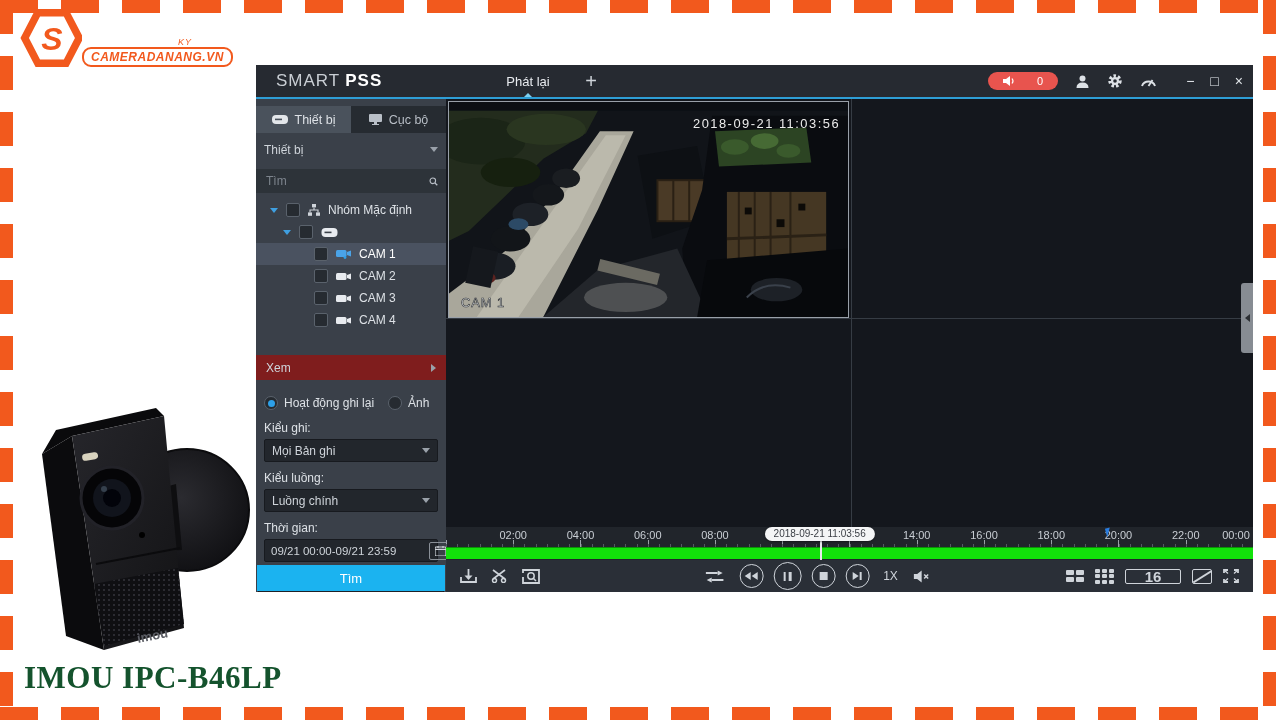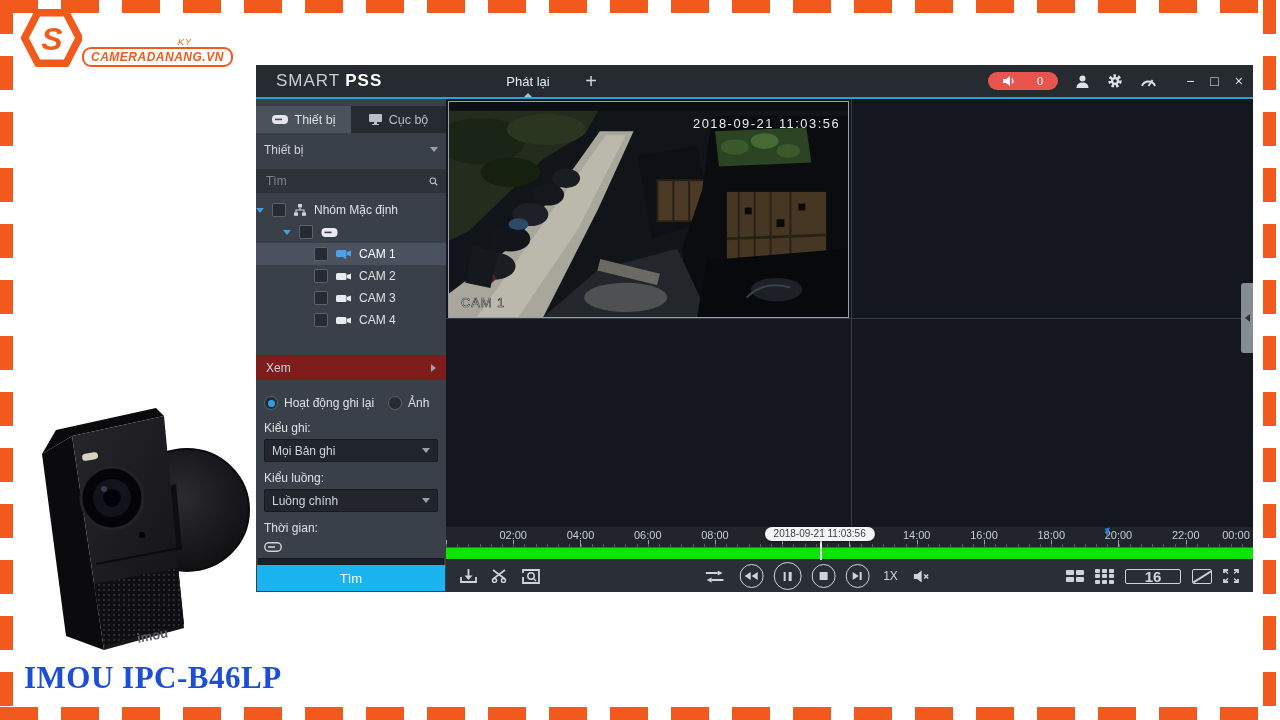--- a/index.html
+++ b/index.html
@@ -20,21 +20,21 @@
   .logo .word{position:absolute;left:66px;top:2px;color:#f2591d;font-weight:bold;
     font-size:27px;letter-spacing:.5px;}
   .logo .ky{position:absolute;left:158px;top:30px;color:#f2591d;font-weight:normal;
     font-size:9px;font-style:italic;letter-spacing:1px;}
   .logo .sitebox{position:absolute;left:62px;top:40px;border:2.5px solid #f2591d;
     border-radius:9px;padding:1px 7px;color:#f2591d;font-weight:bold;font-style:italic;
     font-size:12px;letter-spacing:.5px;white-space:nowrap;}
 
   
   .product-name{position:absolute;left:24px;top:660px;font-family:"Liberation Serif",serif;
-    font-weight:bold;font-size:31px;color:#1d4ed8;letter-spacing:.5px;text-align:center;}
+    font-weight:bold;font-size:31px;color:#14532d;letter-spacing:.5px;text-align:center;}
   .camera-art{position:absolute;left:12px;top:398px;}
 
   
   .appwin{position:absolute;left:256px;top:65px;width:997px;height:527px;background:#14171d;border-radius:22px;}
   .titlebar{position:absolute;left:0;top:0;right:0;height:32px;background:#262a31;
     display:flex;align-items:center;color:#dde1e6;}
   .cyanline{position:absolute;left:0;top:32px;right:0;height:2px;background:#2e9ed6;}
   .brand{margin-left:20px;font-size:17px;letter-spacing:1px;color:#c9ced4;white-space:nowrap;}
   .brand b{color:#fff;margin-left:5px;}
   .tab-playback{position:absolute;left:212px;top:0;height:32px;width:120px;display:flex;
@@ -274,21 +274,21 @@
 
       <div class="sb-search">
         <input placeholder="Tìm" style="">
         <svg class="icn" width="13" height="13" viewBox="0 0 13 13">
           <circle cx="5.5" cy="5.5" r="4" fill="none" stroke="#b9bfc7" stroke-width="1.6"></circle>
           <line x1="8.6" y1="8.6" x2="12" y2="12" stroke="#b9bfc7" stroke-width="1.8"></line>
         </svg>
       </div>
 
       <div>
-        <div class="trow" style="padding-left:0;">
+        <div class="trow" style="padding-left:14px;">
           <i class="caret-d blue"></i>
           <span class="cb"></span>
           <svg class="icn" width="12" height="12" viewBox="0 0 12 12">
             <rect x="4" y="0" width="4" height="3.4" fill="#cfd4da"></rect>
             <rect x="0" y="8.4" width="4" height="3.4" fill="#cfd4da"></rect>
             <rect x="8" y="8.4" width="4" height="3.4" fill="#cfd4da"></rect>
             <path d="M6 3.4 V6 M2 8.4 V6 H10 V8.4" stroke="#cfd4da" fill="none" stroke-width="1.1"></path>
           </svg>
           <span>Nhóm Mặc định</span>
         </div>
@@ -356,20 +356,31 @@
           <i class="caret-d"></i>
         </div>
 
         <div class="flabel">Kiểu luồng:</div>
         <div class="fselect">
           <span>Luồng chính</span>
           <i class="caret-d"></i>
         </div>
 
         <div class="flabel">Thời gian:</div>
+        <div class="ftime">
+          <input value="09/21 00:00-09/21 23:59" style="">
+          <span class="cal-btn">
+            <svg class="icn" width="11" height="10" viewBox="0 0 11 10">
+              <rect x="0" y="1" width="11" height="9" rx="1" fill="none" stroke="#cfd4da" stroke-width="1.2"></rect>
+              <line x1="0" y1="3.4" x2="11" y2="3.4" stroke="#cfd4da" stroke-width="1.2"></line>
+              <line x1="3" y1="0" x2="3" y2="2" stroke="#cfd4da" stroke-width="1.2"></line>
+              <line x1="8" y1="0" x2="8" y2="2" stroke="#cfd4da" stroke-width="1.2"></line>
+            </svg>
+          </span>
+        </div>
       </div>
 
       <div class="sb-dev-mini">
         <svg class="icn" width="18" height="10" viewBox="0 0 18 10">
           <rect x="0.8" y="0.8" width="16.4" height="8.4" rx="4" fill="none" stroke="#cfd4da" stroke-width="1.4"></rect>
           <rect x="4" y="4.2" width="7" height="1.6" fill="#cfd4da"></rect>
         </svg>
       </div>
       <div class="sb-bar"></div>
 

